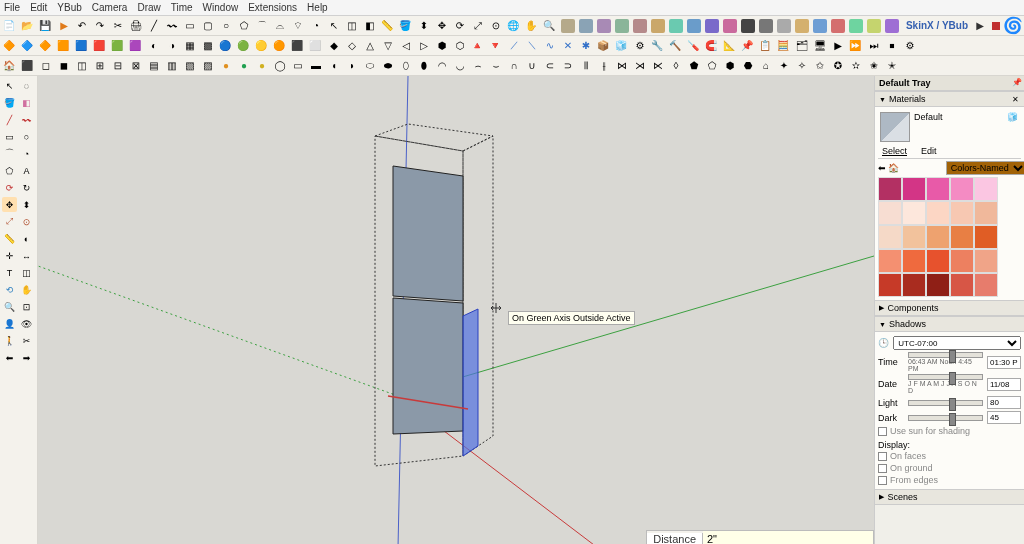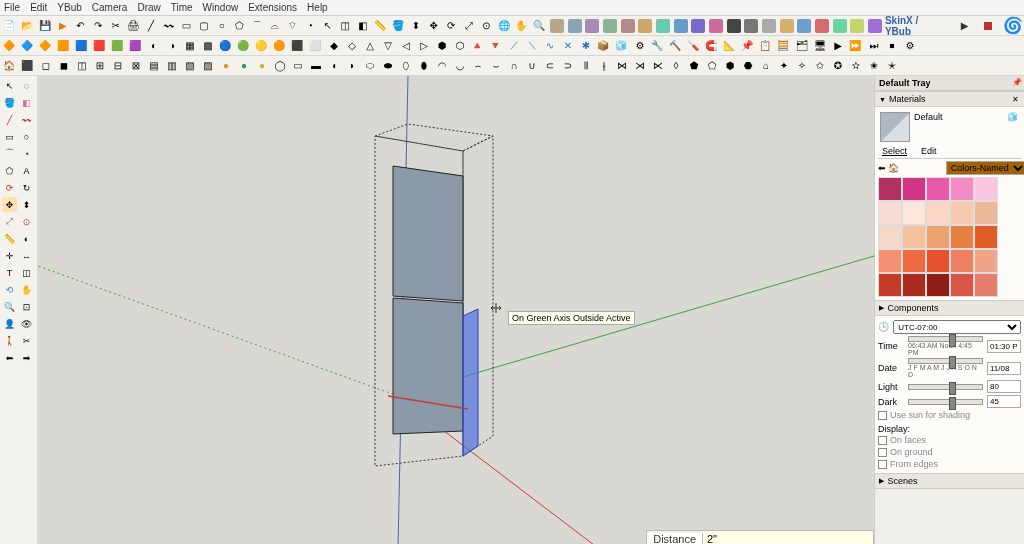--- a/index.html
+++ b/index.html
@@ -5,21 +5,21 @@
   * { box-sizing: border-box; margin: 0; padding: 0; }
   body { font-family: "Segoe UI", Tahoma, Arial, sans-serif; font-size: 10px; background: #e8e6e0; width: 1024px; height: 544px; overflow: hidden; }
   
   
   .menubar { height: 16px; background: #f5f5f5; display: flex; align-items: center; padding: 0 4px; gap: 10px; border-bottom: 1px solid #d0d0d0; }
   .menubar span { color: #333; cursor: default; text-align: center; }
   
   
   .toolrow { height: 20px; background: #f4f2ec; display: flex; align-items: center; padding: 0 2px; gap: 2px; border-bottom: 1px solid #d8d6d0; }
   .tbtn { width: 16px; height: 16px; display: flex; align-items: center; justify-content: center; border-radius: 2px; font-size: 10px; line-height: 1; }
-  .tool-logo { margin-left: auto; display: flex; align-items: center; gap: 12px; }
+  .tool-logo { margin-left: auto; display: flex; align-items: center; gap: 4px; }
   .tool-logo .lbl { color: #3560b0; font-weight: bold; font-size: 10px; }
   .redsq { width: 8px; height: 8px; background: #c03030; }
   .tool-glyph { width: 18px; height: 18px; display: inline-flex; align-items: center; justify-content: center; font-size: 13px; }
   
   
   .main { display: flex; height: 472px; }
   .lefttools { width: 38px; background: #f4f2ec; border-right: 1px solid #d8d6d0; display: flex; flex-wrap: wrap; padding: 2px; gap: 2px; align-content: flex-start; }
   .ltbtn { width: 15px; height: 15px; border-radius: 2px; display: flex; align-items: center; justify-content: center; font-size: 9px; }
   
   
@@ -406,20 +406,24 @@
           <div class="sw-big" style="background: rgb(215, 86, 70);"></div>
           <div class="sw-big" style="background: rgb(231, 124, 108);"></div>
         </div>
     </div>
 
     <div class="panel-hd">
         <span class="arrow">▶</span>
         <span>Components</span>
       </div>
 
+    <div class="panel-hd">
+        <span class="arrow">▼</span>
+        <span>Shadows</span>
+      </div>
     <div class="panel-body">
       <div class="shadow-row">
         <span>🕒</span>
         <select style="flex:1;font-size:8px;height:14px;"><option>UTC-07:00</option></select>
       </div>
       <div class="shadow-row">
         <span class="lab">Time</span>
         <div style="flex:1">
          <div class="sliderbar"></div>
          <div class="timescale">06:43 AM  Noon  4:45 PM</div>

